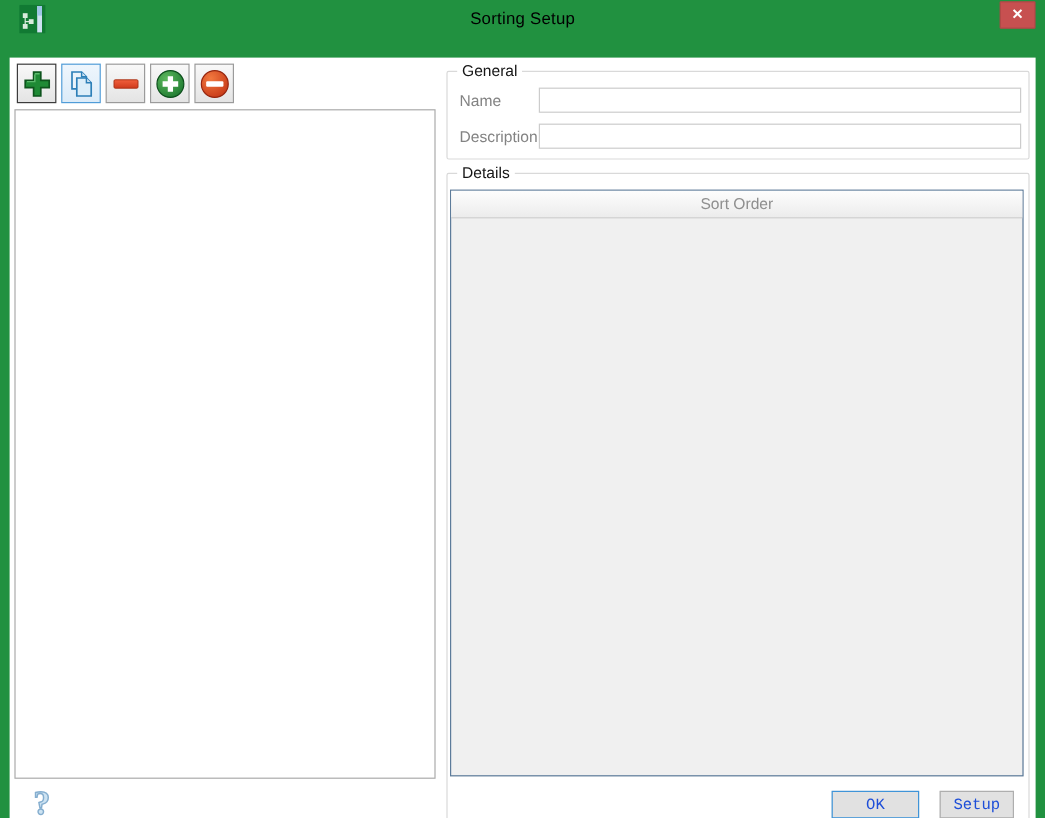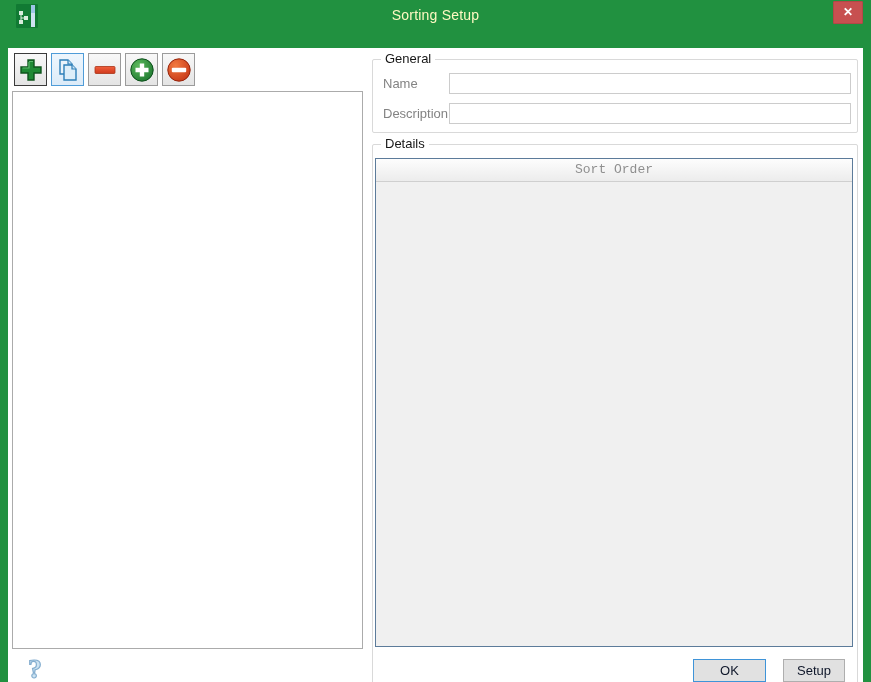--- a/index.html
+++ b/index.html
@@ -9,21 +9,21 @@
     position:relative; width:871px; height:682px;
     background:#219140; overflow:hidden;
   }
 
   
   .titlebar { position:absolute; top:0; left:0; width:100%; height:30px; }
   .app-icon { position:absolute; left:16px; top:4px; width:22px; height:24px; }
   .window-title {
     position:absolute; left:0; right:0; top:0; height:30px;
     text-align:center; line-height:30px;
-    font-size:14px; color:#fef9c3; letter-spacing:.2px;
+    font-size:14px; color:#000000; letter-spacing:.2px;
   }
   .close-btn {
     position:absolute; top:1px; right:8px; width:30px; height:23px;
     background:#C75050; border:1px solid #b34747; border-radius:1px;
     color:#fff; font-size:12px; font-weight:bold; line-height:21px;
     text-align:center; cursor:pointer; font-family:"Liberation Sans",sans-serif;
   }
 
   
   .content {
@@ -72,32 +72,32 @@
   
   .det-table {
     position:absolute; left:2px; top:13px; width:478px; height:489px;
     border:1px solid #5C7B9A; background:#f0f0f0;
   }
   .det-header { display:flex; height:23px; background:linear-gradient(#fdfdfd,#ececec); border-bottom:1px solid #cfcfcf; }
   .det-col {
     font-size:13px; color:#8f8f8f; text-align:center; line-height:22px; cursor:pointer;
   }
   .det-col-attr { width:317px; border-right:1px solid #d4d4d4; }
-  .det-col-sort { flex:1;font-family:Liberation Mono, monospace; }
+  .det-col-sort { flex:1; }
   .det-body { position:absolute; top:23px; bottom:0; left:0; right:0; }
 
   
   .help-icon {
     position:absolute; left:14px; top:604px; width:30px; height:34px;
     cursor:pointer; background:none; border:none;
   }
   .dlg-btn {
     position:absolute; top:611px; height:23px;
-    background:#e1e1e1; font-size:13px; color:#0f172a;
-    text-align:center; cursor:pointer; font-family:Liberation Sans, sans-serif;
+    background:#e1e1e1; font-size:13px; color:#1d4ed8;
+    text-align:center; cursor:pointer; font-family:Liberation Mono, monospace;
   }
   .ok-btn { left:685px; width:73px; border:1px solid #3F94D8; }
   .cancel-btn { left:775px; width:62px; border:1px solid #aeaeae; }
 </style>
 </head>
 <body>
 
 <div class="window">
 
   <div class="titlebar">

